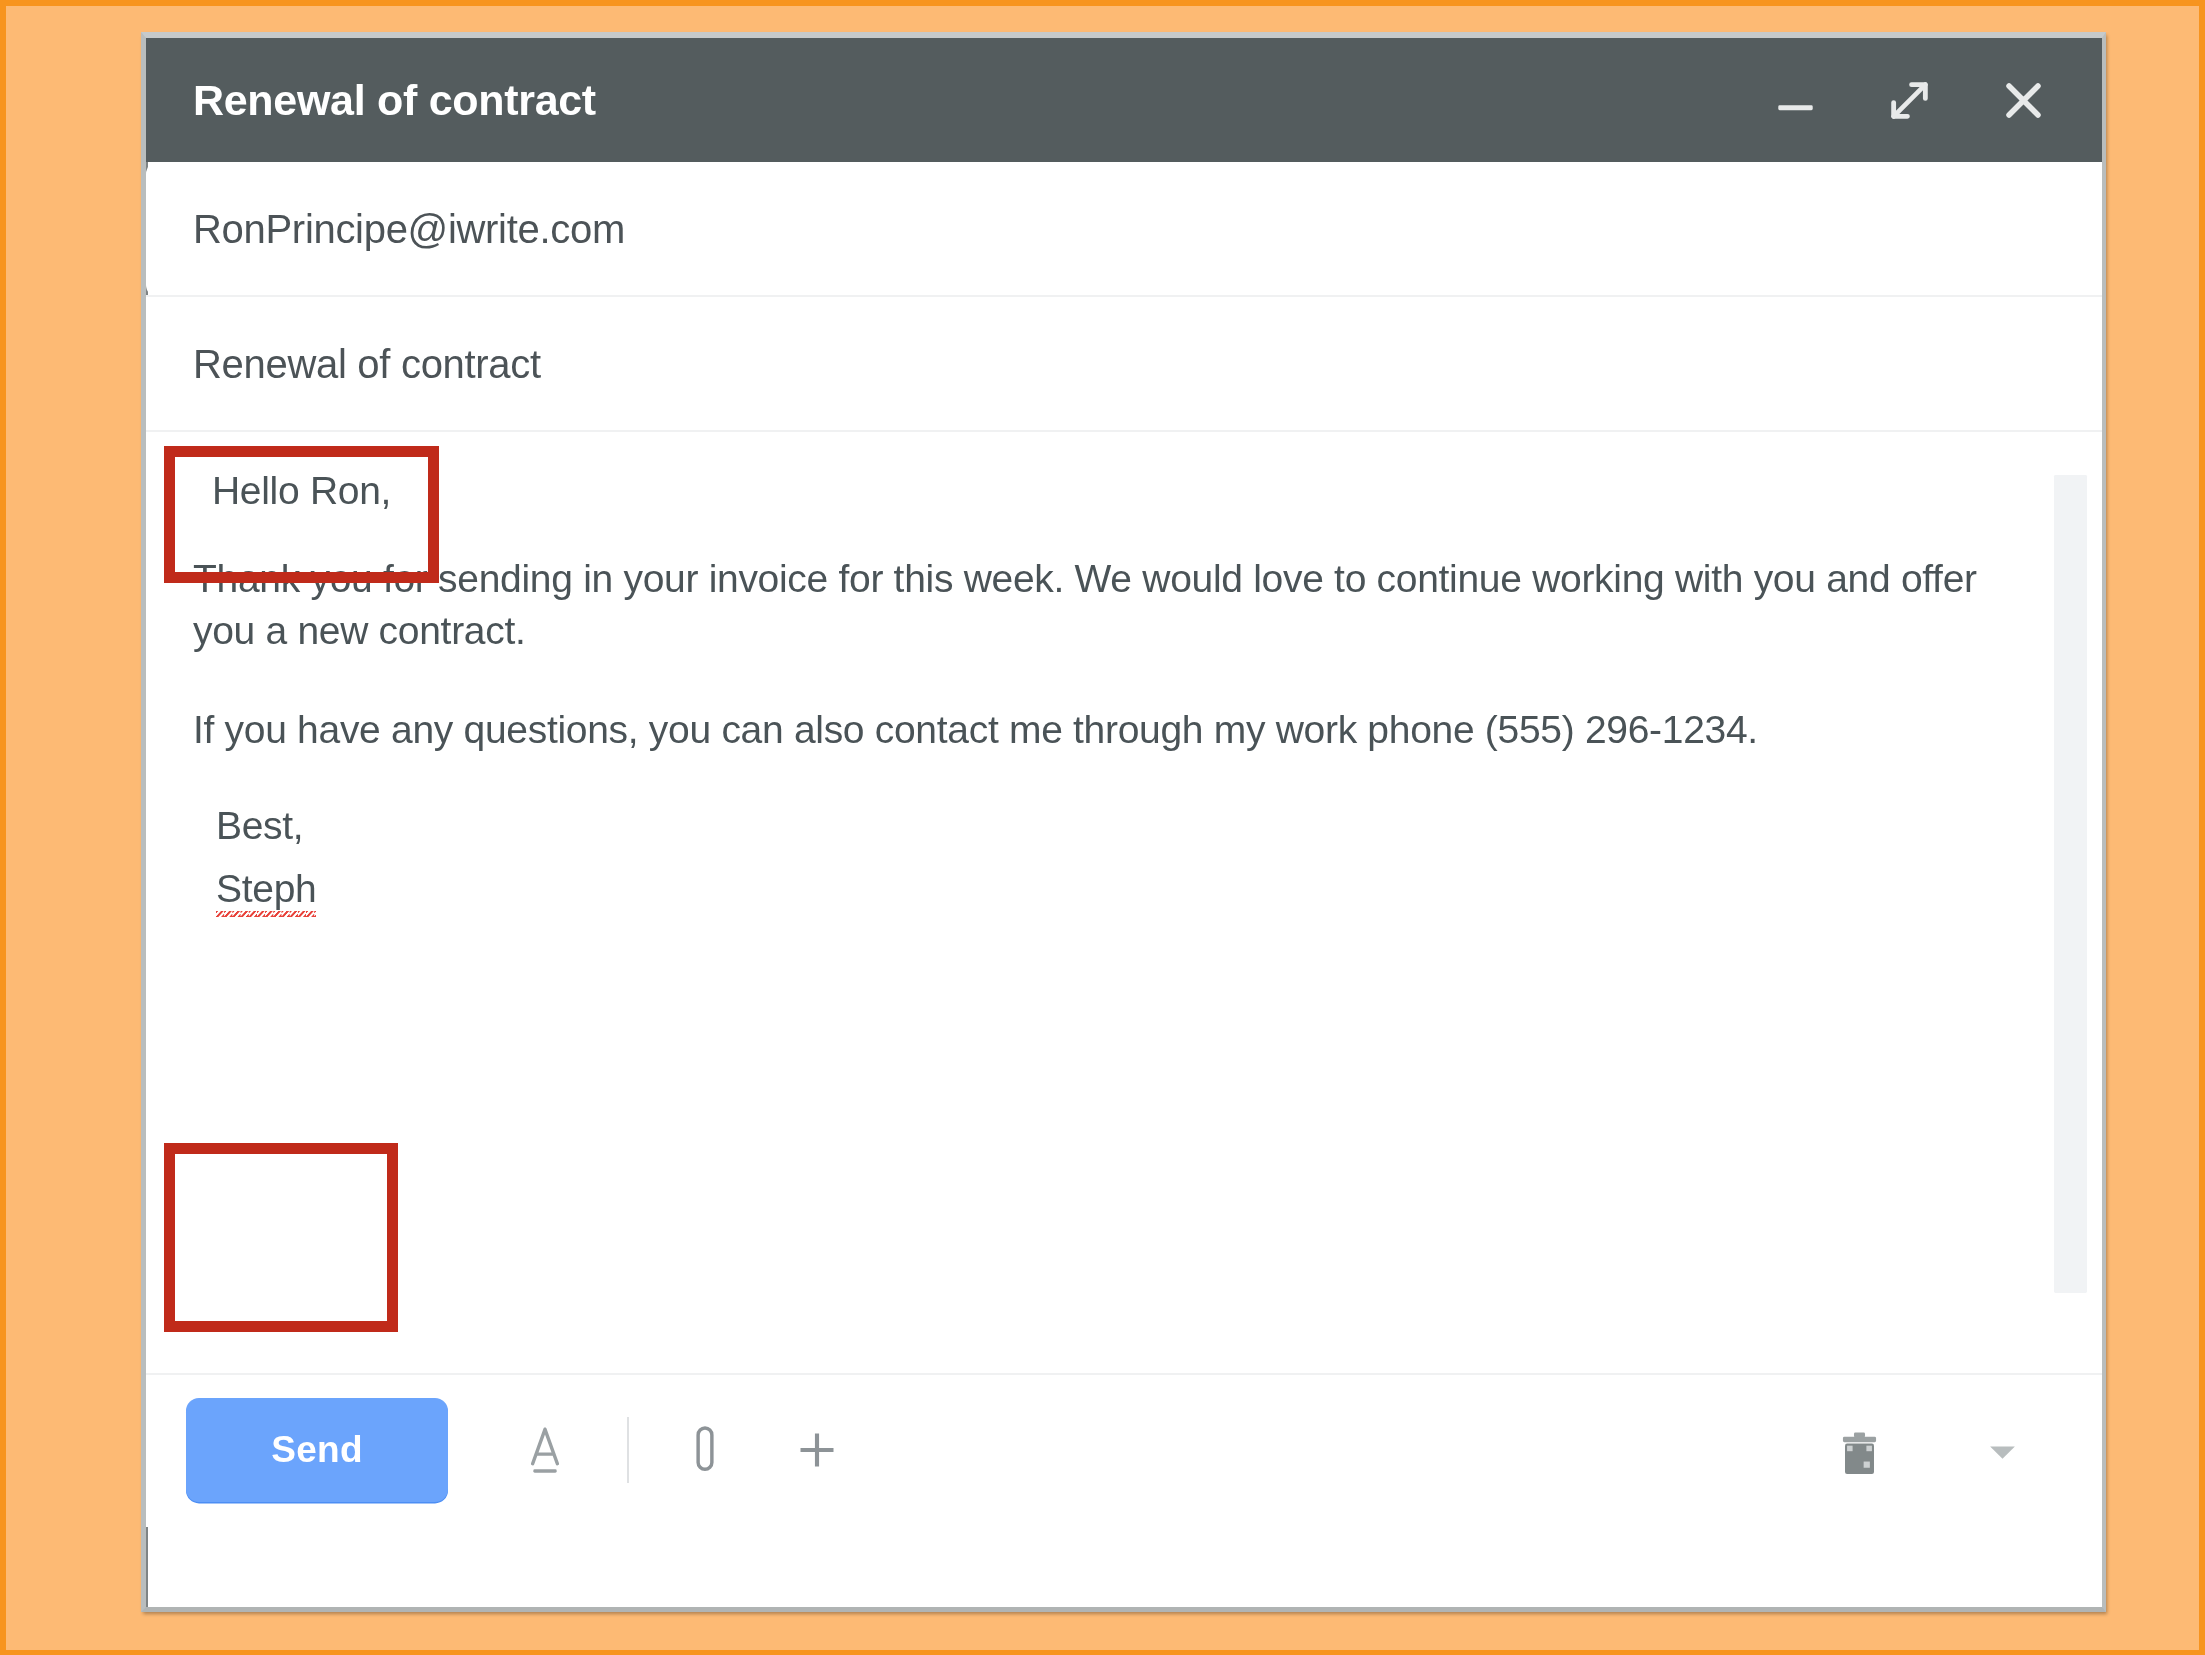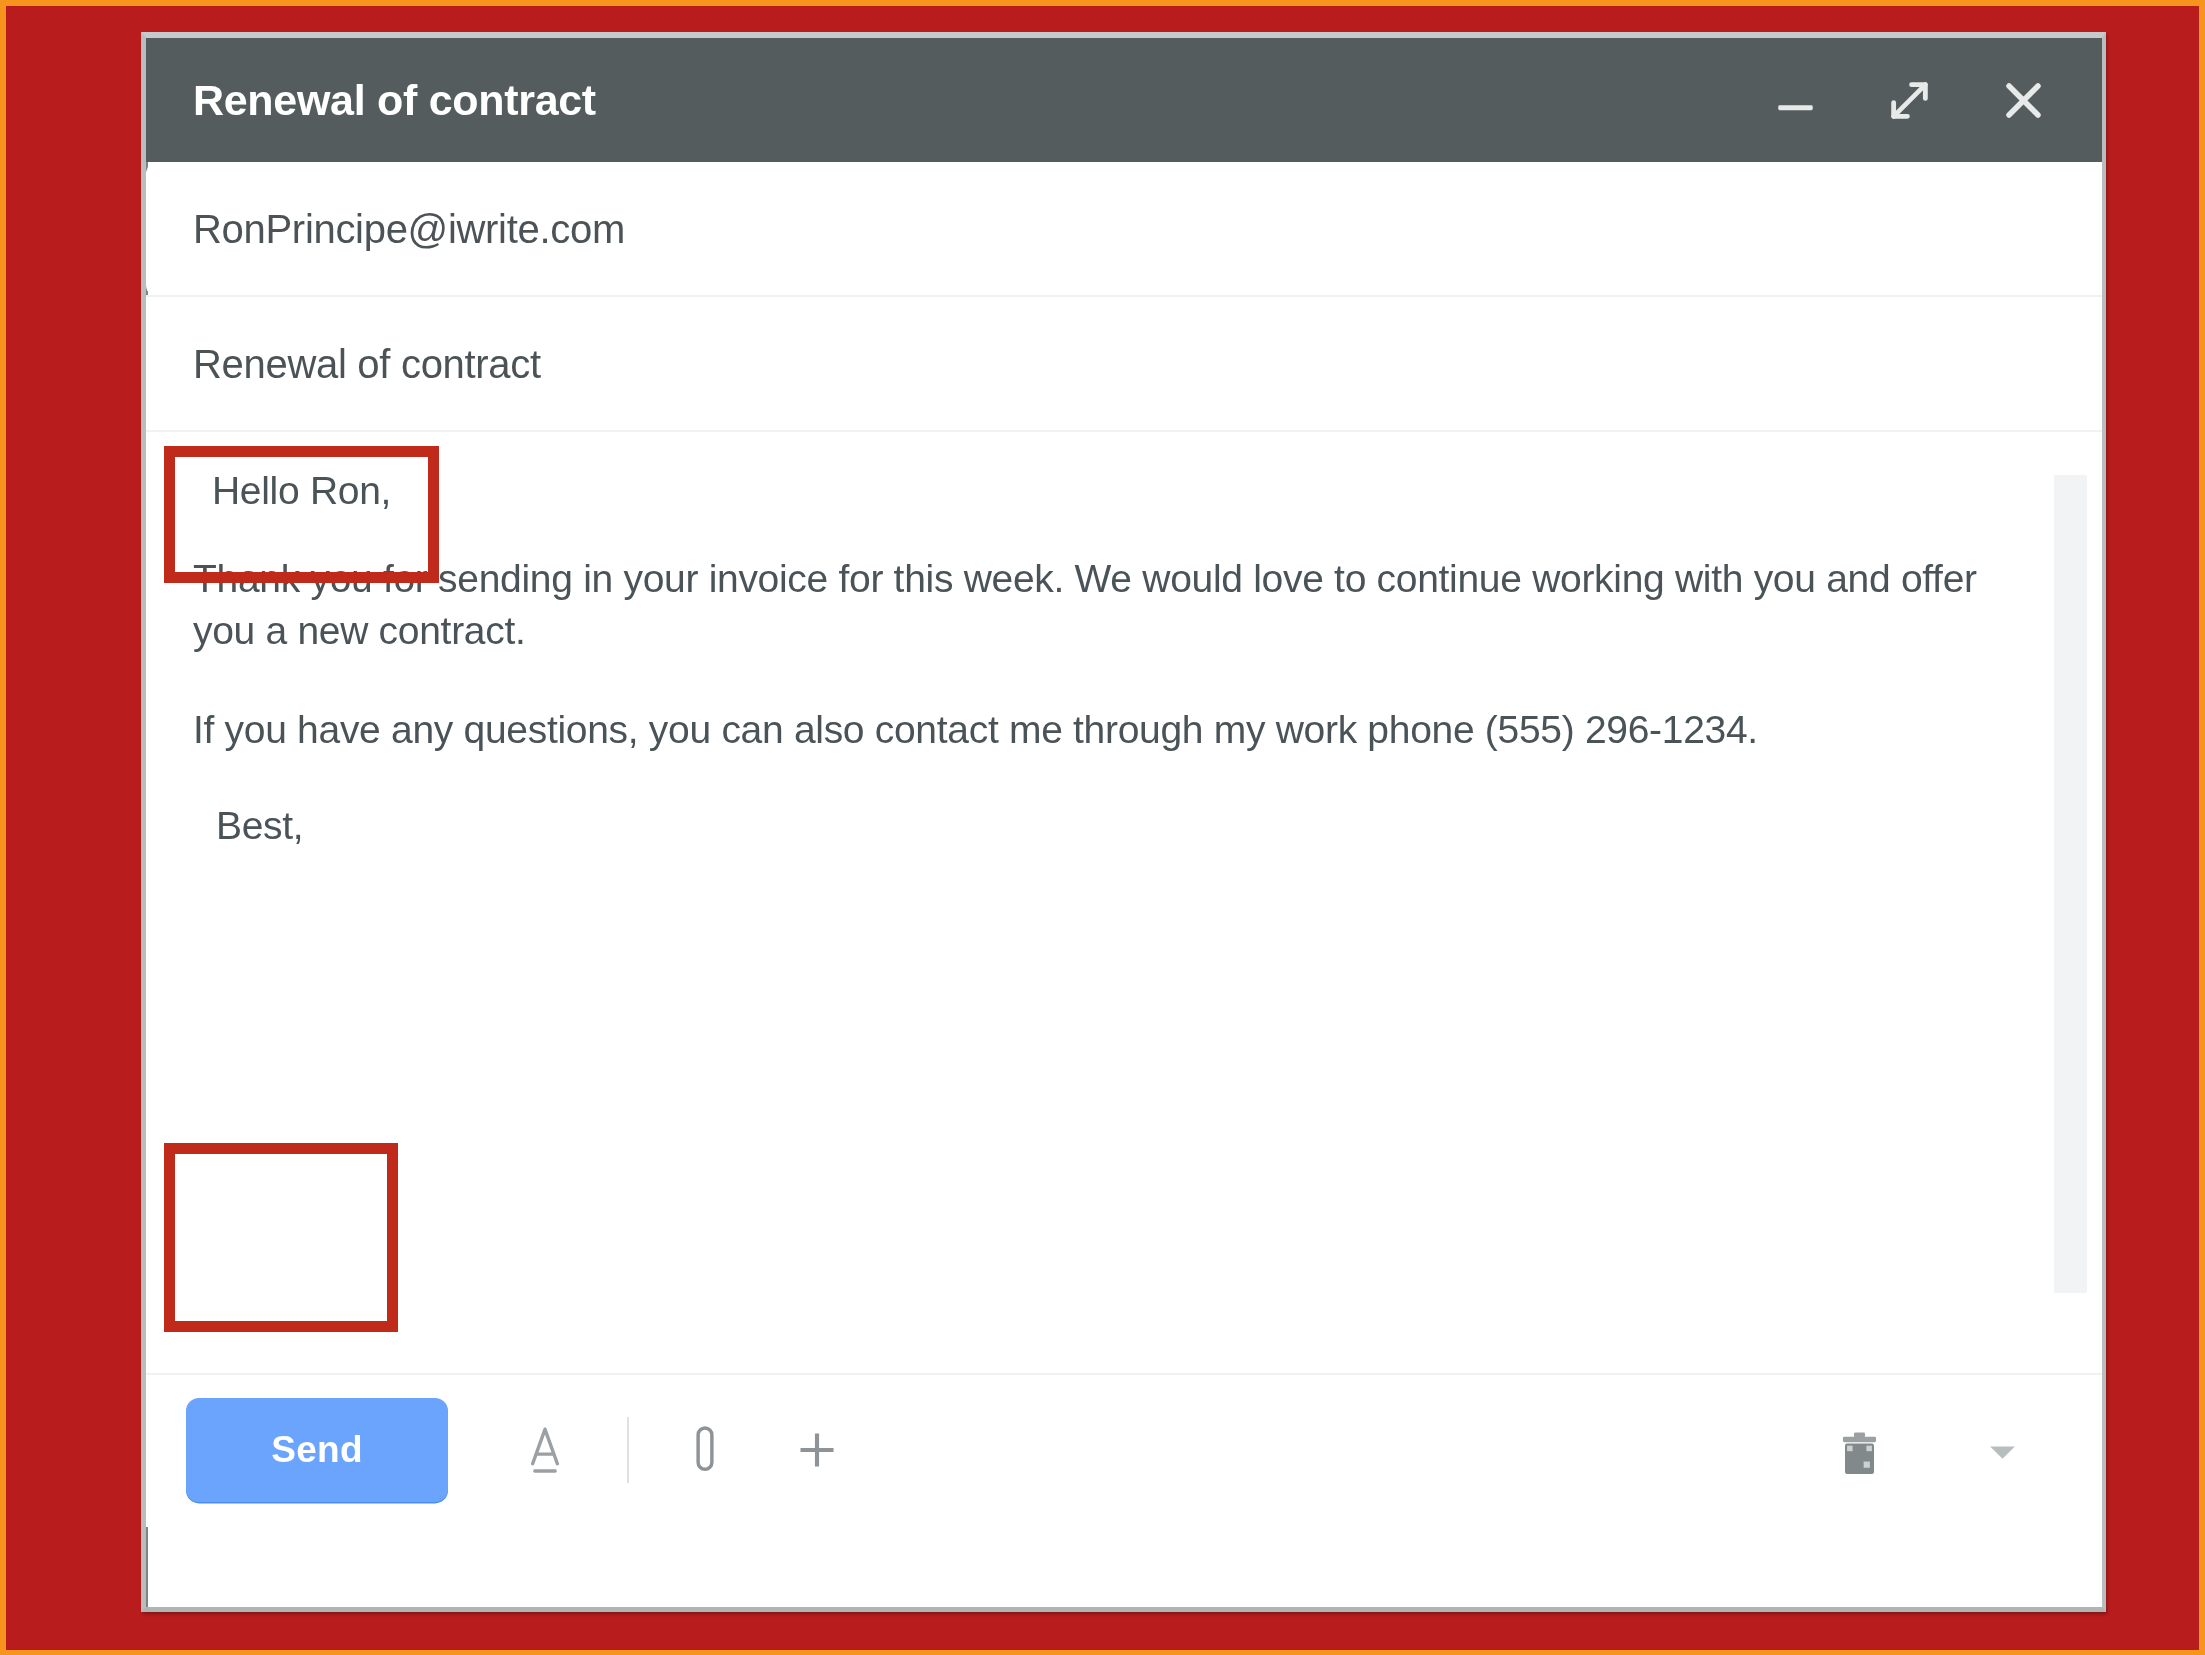--- a/index.html
+++ b/index.html
@@ -16,21 +16,21 @@
 
   
   #page-frame {
     position: absolute;
     left: 0;
     top: 0;
     width: 2205px;
     height: 1656px;
     box-sizing: border-box;
     border: 6.2px solid #f7941e;
-    background: #b91c1c;
+    background: #fdba74;
   }
 
   
   #compose-window {
     position: absolute;
     left: 135px;
     top: 26px;
     width: 1965px;
     height: 1580px;
     box-sizing: border-box;
@@ -307,20 +307,21 @@
       <div class="gap-sm"></div>
 
 
       <div class="gap-sm"></div>
 
       <p class="body-para">If you have any questions, you can also contact me through my work phone (555) 296-1234.</p>
 
       <div class="gap-md"></div>
 
       <p class="signoff-line">Best,</p>
+      <p class="signoff-line"><span class="misspelled">Steph</span></p>
 
       <div id="body-scrollbar"></div>
     </div>
 
     <div id="toolbar">
       <div id="toolbar-divider-top"></div>
 
       <button id="send-button">Send</button>
 
       <div class="tool-icon" id="format-icon-wrap">

